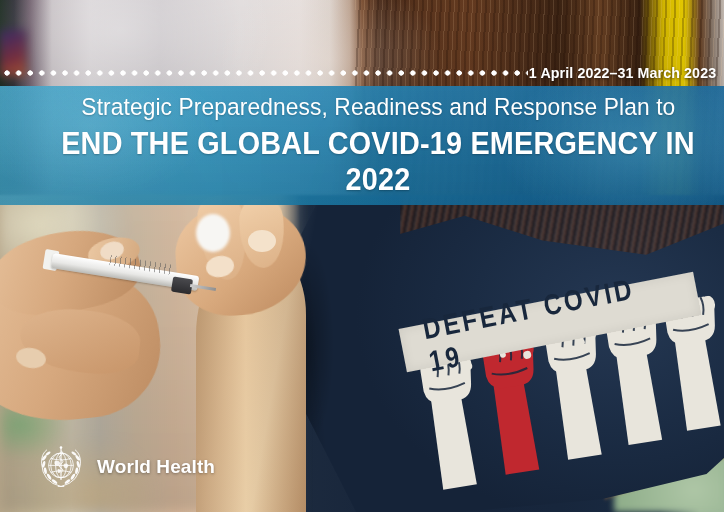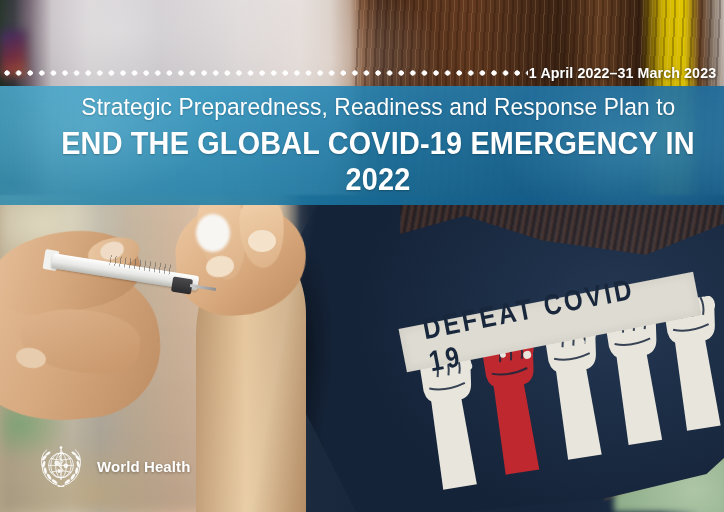--- a/index.html
+++ b/index.html
@@ -408,21 +408,21 @@
     position: absolute;
     left: 34px; top: 440px;
     display: flex;
     align-items: center;
     gap: 9px;
   }
   .who-emblem { width: 54px; height: 54px; display: block; }
   .who-name {
     color: #ffffff;
     font-family: "Liberation Sans", sans-serif;
-    font-size: 15px;
+    font-size: 19px;
     font-weight: 700;
     line-height: 1.12;
     letter-spacing: .1px;
     text-shadow: 0 1px 3px rgba(0,0,0,.35);
   }
 </style>
 </head>
 <body>
 
 <div id="poster">

